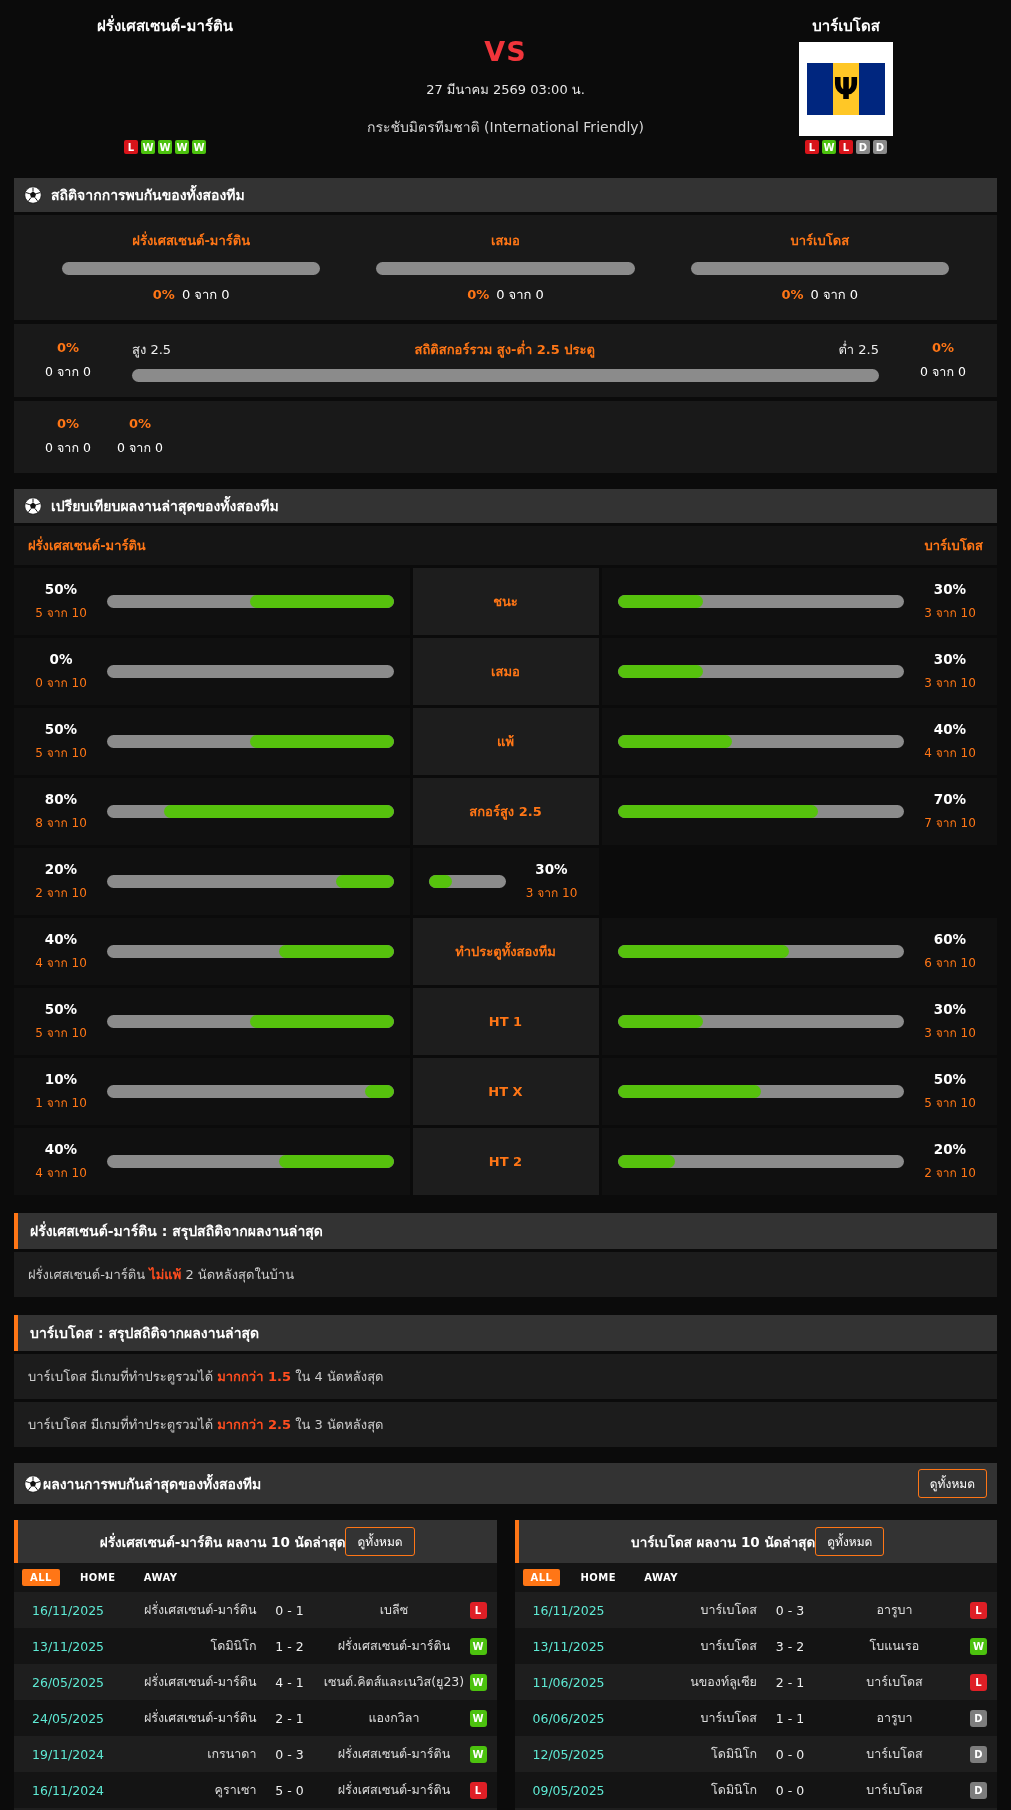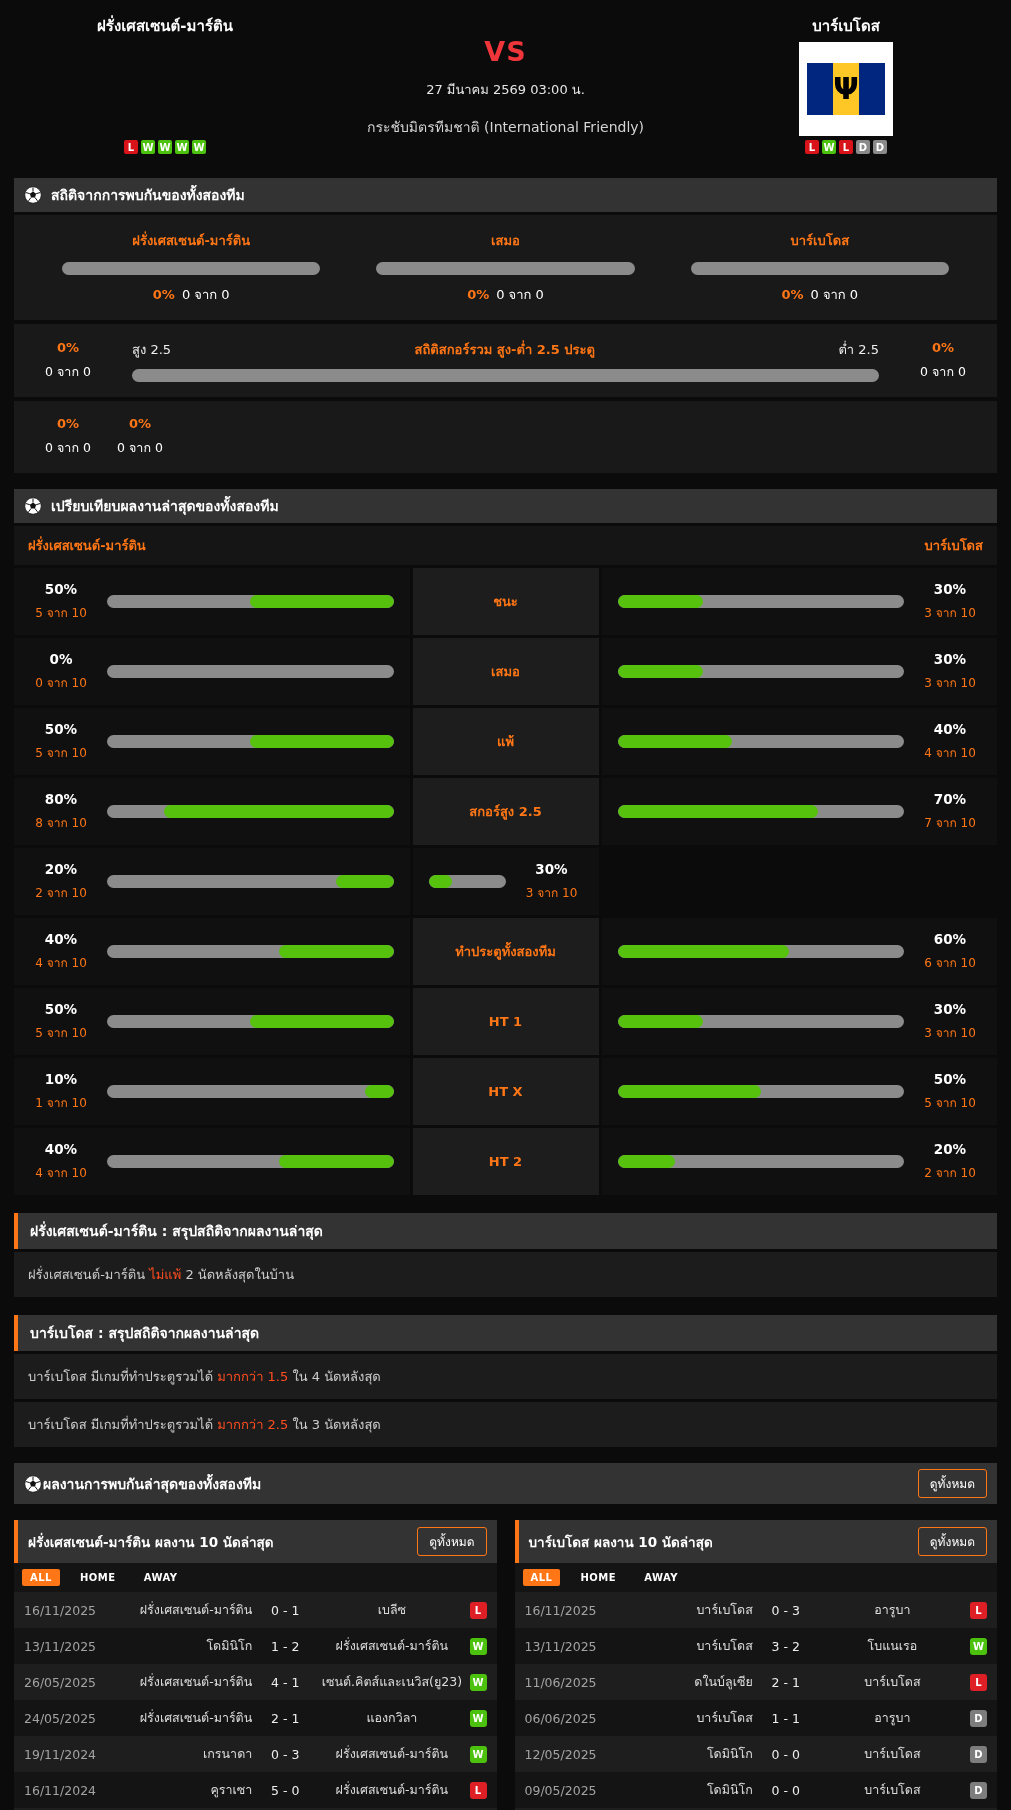--- a/index.html
+++ b/index.html
@@ -69,34 +69,34 @@
   .cmp-bar { flex: 1; height: 13px; background: #8b8b8b; border-radius: 7px; position: relative; overflow: hidden; }
   .cmp-fill { position: absolute; top: 0; bottom: 0; left: 0; background: #56c20d; border-radius: 7px; }
   .cmp-fill.anchor-right { left: auto; right: 0; }
   .cmp-label { background: #1d1d1d; color: #ff7616; font-weight: bold; font-size: 13px;
                display: flex; align-items: center; justify-content: center; text-align: center; padding: 4px; }
 
   
   .sum-head { background: #333; border-left: 4px solid #ff7616; padding: 7px 12px; font-weight: bold;
               font-size: 14px; color: #fff; margin-top: 18px; }
   .sum-line { background: #1c1c1c; padding: 12px 14px; margin-top: 3px; font-size: 13px; color: #ccc; }
-  .sum-line .hl { color: #ff4d1f; font-weight: normal; }
+  .sum-line .hl { color: #ff4d1f; font-weight: bold; }
 
   
   .tables { display: flex; gap: 18px; margin-top: 16px; }
   .tcol { flex: 1; min-width: 0; }
-  .tcol-head { background: #333; border-left: 4px solid #ff7616; display: flex; justify-content: space-between;
+  .tcol-head { background: #333; border-left: 4px solid #ff7616; display: flex; justify-content: center;
                align-items: center; padding: 7px 10px; font-weight: bold; font-size: 13.5px; color: #fff; }
   .tabs { background: #141414; padding: 6px 8px; display: flex; gap: 12px; align-items: center; }
   .tab { font-size: 10px; font-weight: bold; color: #fff; padding: 3px 8px; cursor: pointer; letter-spacing: .5px; }
   .tab.active { background: #ff7616; border-radius: 2px; }
   .mrow { display: flex; align-items: center; padding: 8px 10px; font-size: 12.5px; min-height: 34px; }
   .mrows .mrow:nth-child(odd) { background: #1e1e1e; }
   .mrows .mrow:nth-child(even) { background: #141414; }
-  .mdate { width: 86px; color: #a3a3a3; flex: 0 0 auto; }
+  .mdate { width: 86px; color: #5eead4; flex: 0 0 auto; margin-left: 8px; }
   .mhome { flex: 1.1; text-align: right; color: #ddd; padding-right: 8px; }
   .mscore { width: 50px; text-align: center; color: #eee; flex: 0 0 auto; }
   .maway { flex: 1.2; text-align: center; color: #ddd; padding-left: 4px; }
   .rbadge { width: 17px; height: 17px; border-radius: 3px; display: flex; align-items: center; justify-content: center;
             font-size: 10px; font-weight: bold; color: #fff; margin-left: auto; flex: 0 0 auto; }
   .rbadge.w { background: #4cc20e; }
   .rbadge.l { background: #df1f26; }
   .rbadge.d { background: #7d7d7d; }
 </style>
 </head>
@@ -535,21 +535,21 @@
   <div class="mrow">
     <span class="mdate">13/11/2025</span>
     <span class="mhome">บาร์เบโดส</span>
     <span class="mscore">3 - 2</span>
     <span class="maway">โบแนเรอ</span>
     <span class="rbadge w">W</span>
   </div>
 
   <div class="mrow">
     <span class="mdate">11/06/2025</span>
-    <span class="mhome">ดในบ์ลูเซีย</span>
+    <span class="mhome">นของท์ลูเซีย</span>
     <span class="mscore">2 - 1</span>
     <span class="maway">บาร์เบโดส</span>
     <span class="rbadge l">L</span>
   </div>
 
   <div class="mrow">
     <span class="mdate">06/06/2025</span>
     <span class="mhome">บาร์เบโดส</span>
     <span class="mscore">1 - 1</span>
     <span class="maway">อารูบา</span>

